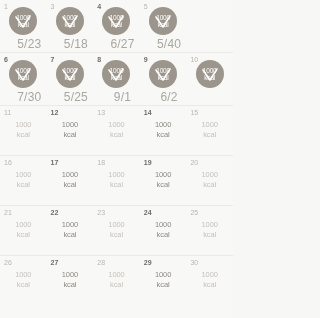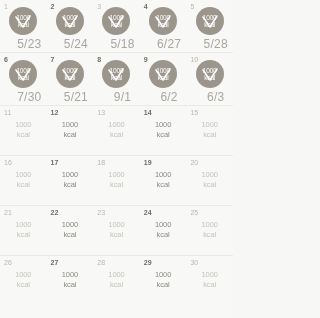--- a/index.html
+++ b/index.html
@@ -140,33 +140,20 @@
             <span class="kcal-num">1000</span>
             <span class="kcal-unit">kcal</span>
           </div>
           <svg class="check-icon" viewBox="0 0 28 28">
             <path d="M7 10 L14 20 L21 9" fill="none" stroke="#ffffff" stroke-width="1.6" stroke-linecap="round" stroke-linejoin="round"></path>
           </svg>
         </div>
         <div class="date-label">5/23</div>
       </div>
       <div class="cell">
-        <div class="cell-index strong">2</div>
-        <div class="circle-wrap">
-          <div class="circle">
-            <span class="kcal-num">1000</span>
-            <span class="kcal-unit">kcal</span>
-          </div>
-          <svg class="check-icon" viewBox="0 0 28 28">
-            <path d="M7 10 L14 20 L21 9" fill="none" stroke="#ffffff" stroke-width="1.6" stroke-linecap="round" stroke-linejoin="round"></path>
-          </svg>
-        </div>
-        <div class="date-label">5/24</div>
-      </div>
-      <div class="cell">
         <div class="cell-index">3</div>
         <div class="circle-wrap">
           <div class="circle">
             <span class="kcal-num">1000</span>
             <span class="kcal-unit">kcal</span>
           </div>
           <svg class="check-icon" viewBox="0 0 28 28">
             <path d="M7 10 L14 20 L21 9" fill="none" stroke="#ffffff" stroke-width="1.6" stroke-linecap="round" stroke-linejoin="round"></path>
           </svg>
         </div>
@@ -189,21 +176,21 @@
         <div class="cell-index">5</div>
         <div class="circle-wrap">
           <div class="circle">
             <span class="kcal-num">1000</span>
             <span class="kcal-unit">kcal</span>
           </div>
           <svg class="check-icon" viewBox="0 0 28 28">
             <path d="M7 10 L14 20 L21 9" fill="none" stroke="#ffffff" stroke-width="1.6" stroke-linecap="round" stroke-linejoin="round"></path>
           </svg>
         </div>
-        <div class="date-label">5/28</div>
+        <div class="date-label">5/40</div>
       </div>
     </div>
     <div class="row row-tall">
       <div class="cell">
         <div class="cell-index strong">6</div>
         <div class="circle-wrap">
           <div class="circle">
             <span class="kcal-num">1000</span>
             <span class="kcal-unit">kcal</span>
           </div>
@@ -217,21 +204,21 @@
         <div class="cell-index strong">7</div>
         <div class="circle-wrap">
           <div class="circle">
             <span class="kcal-num">1000</span>
             <span class="kcal-unit">kcal</span>
           </div>
           <svg class="check-icon" viewBox="0 0 28 28">
             <path d="M7 10 L14 20 L21 9" fill="none" stroke="#ffffff" stroke-width="1.6" stroke-linecap="round" stroke-linejoin="round"></path>
           </svg>
         </div>
-        <div class="date-label">5/21</div>
+        <div class="date-label">5/25</div>
       </div>
       <div class="cell">
         <div class="cell-index strong">8</div>
         <div class="circle-wrap">
           <div class="circle">
             <span class="kcal-num">1000</span>
             <span class="kcal-unit">kcal</span>
           </div>
           <svg class="check-icon" viewBox="0 0 28 28">
             <path d="M7 10 L14 20 L21 9" fill="none" stroke="#ffffff" stroke-width="1.6" stroke-linecap="round" stroke-linejoin="round"></path>
@@ -256,21 +243,20 @@
         <div class="cell-index">10</div>
         <div class="circle-wrap">
           <div class="circle">
             <span class="kcal-num">1000</span>
             <span class="kcal-unit">kcal</span>
           </div>
           <svg class="check-icon" viewBox="0 0 28 28">
             <path d="M7 10 L14 20 L21 9" fill="none" stroke="#ffffff" stroke-width="1.6" stroke-linecap="round" stroke-linejoin="round"></path>
           </svg>
         </div>
-        <div class="date-label">6/3</div>
       </div>
     </div>
     <div class="row">
       <div class="cell">
         <div class="cell-index">11</div>
         <div class="plain-kcal"><span>1000</span><span class="unit">kcal</span></div>
       </div>
       <div class="cell">
         <div class="cell-index strong">12</div>
         <div class="plain-kcal strong"><span>1000</span><span class="unit">kcal</span></div>

